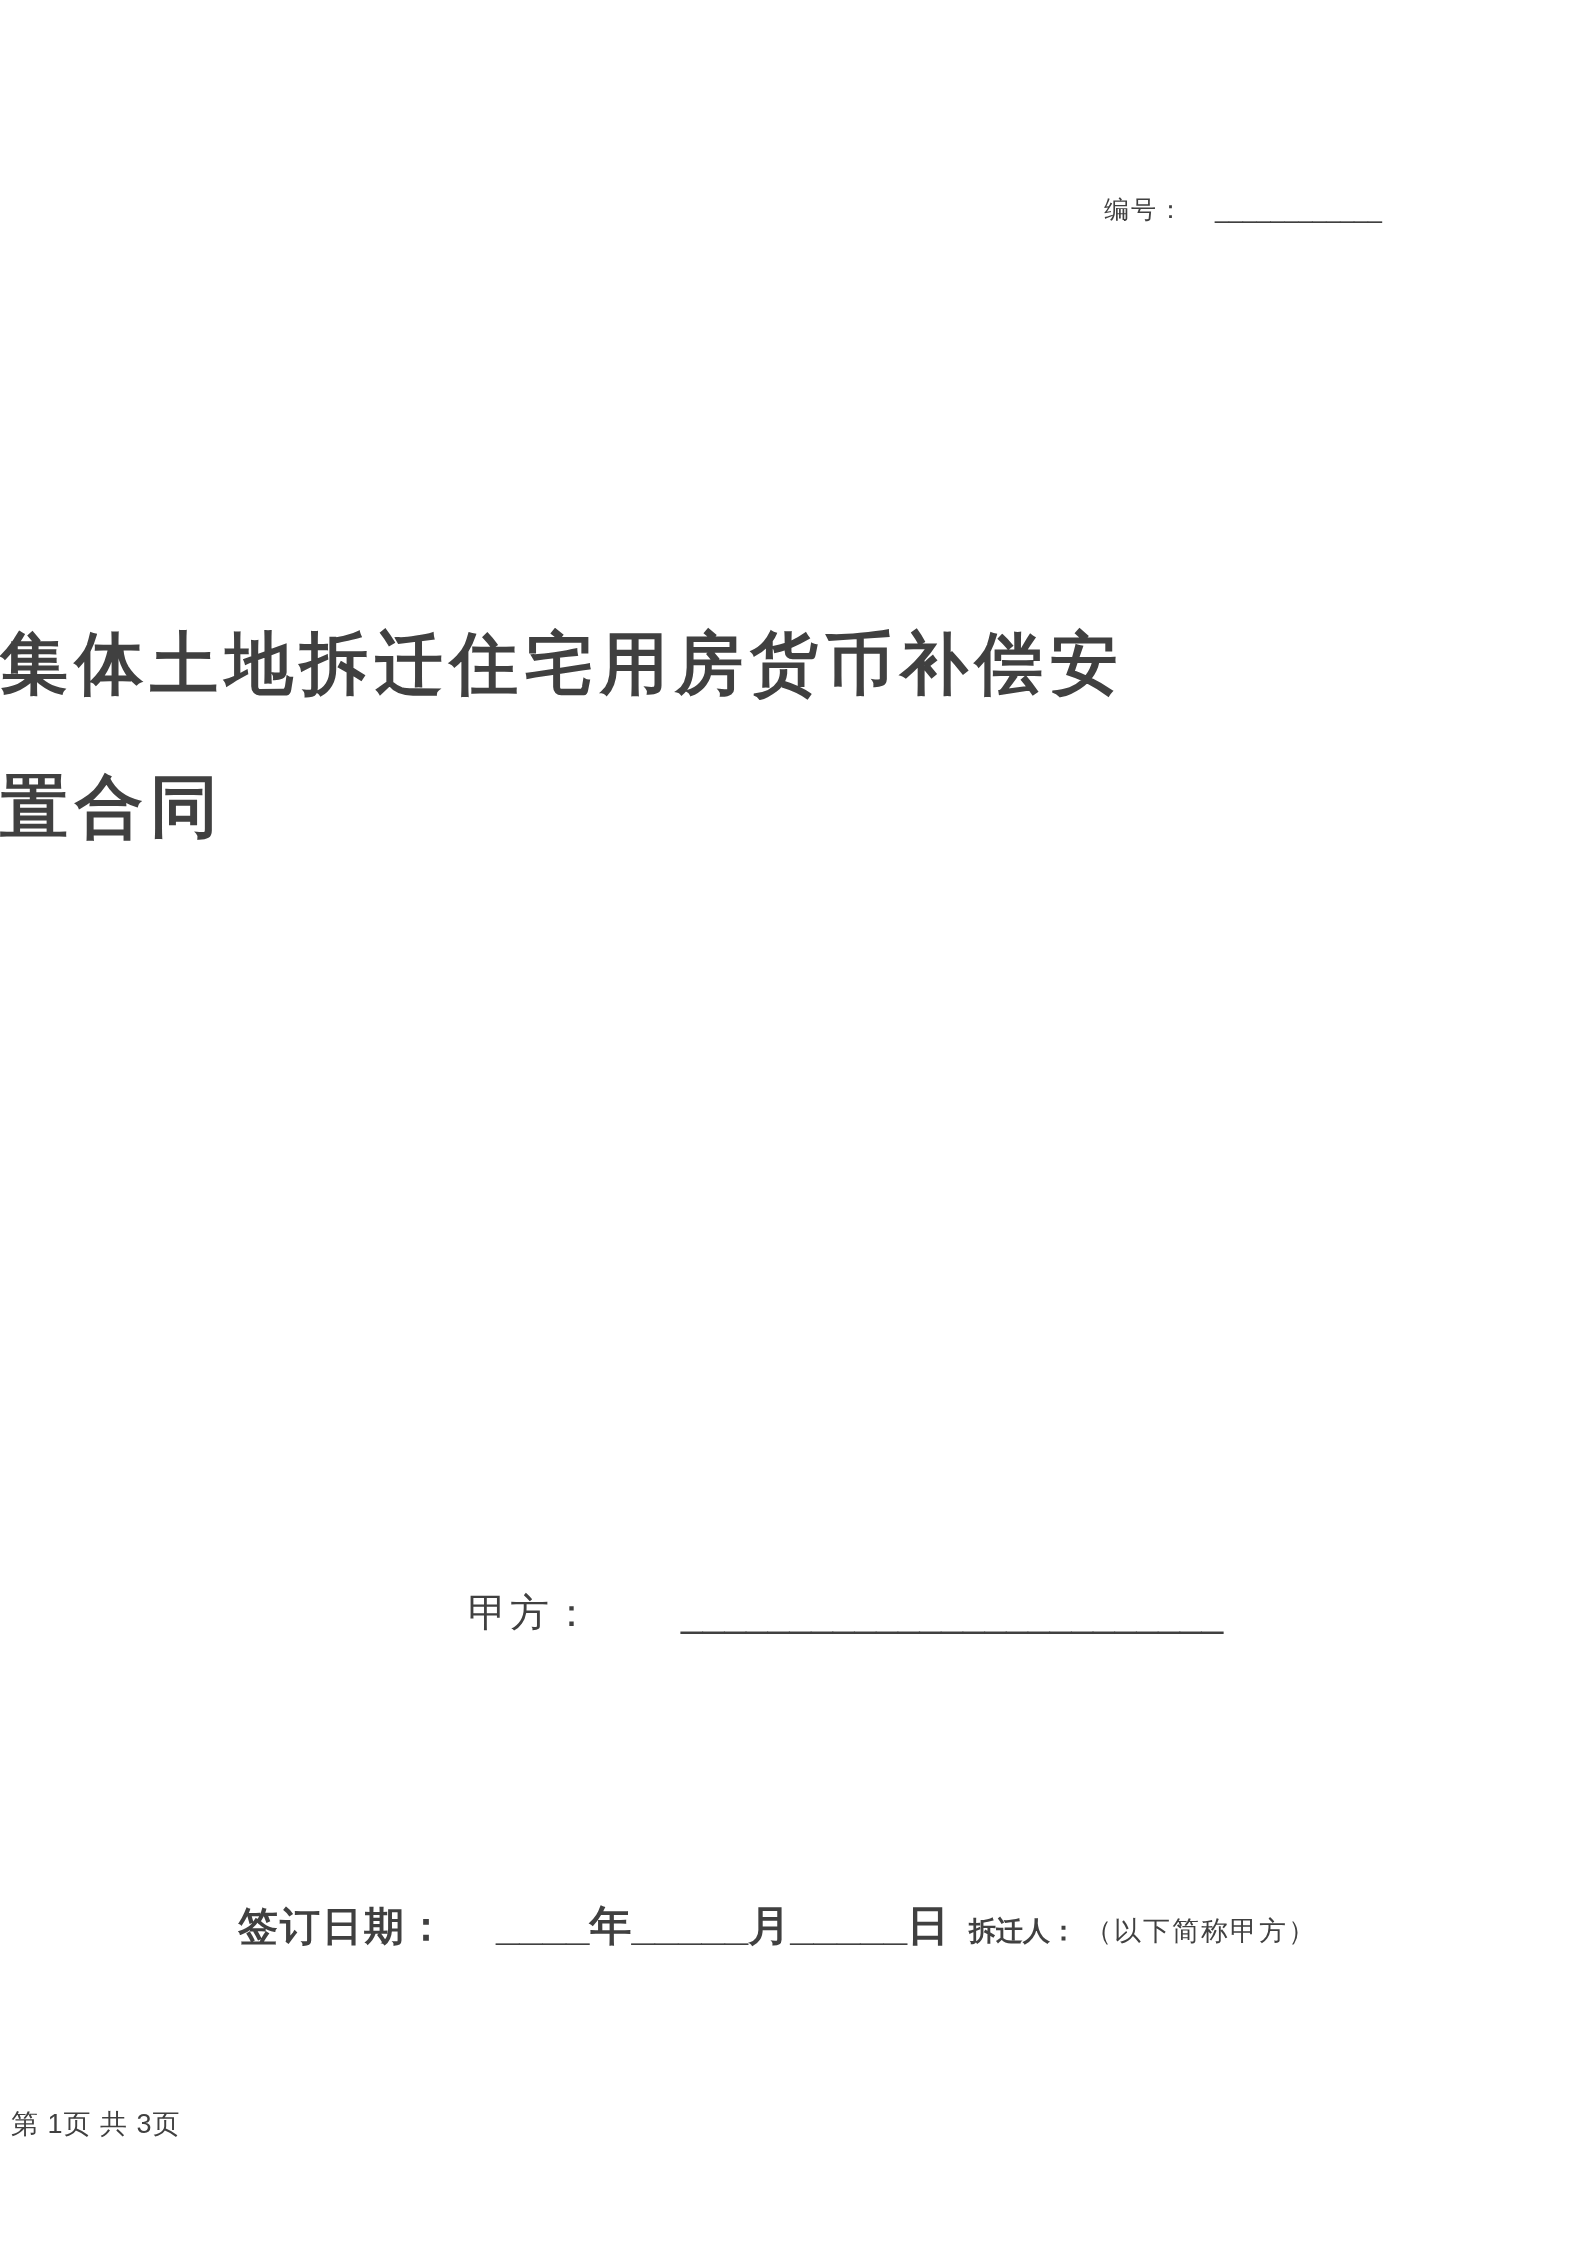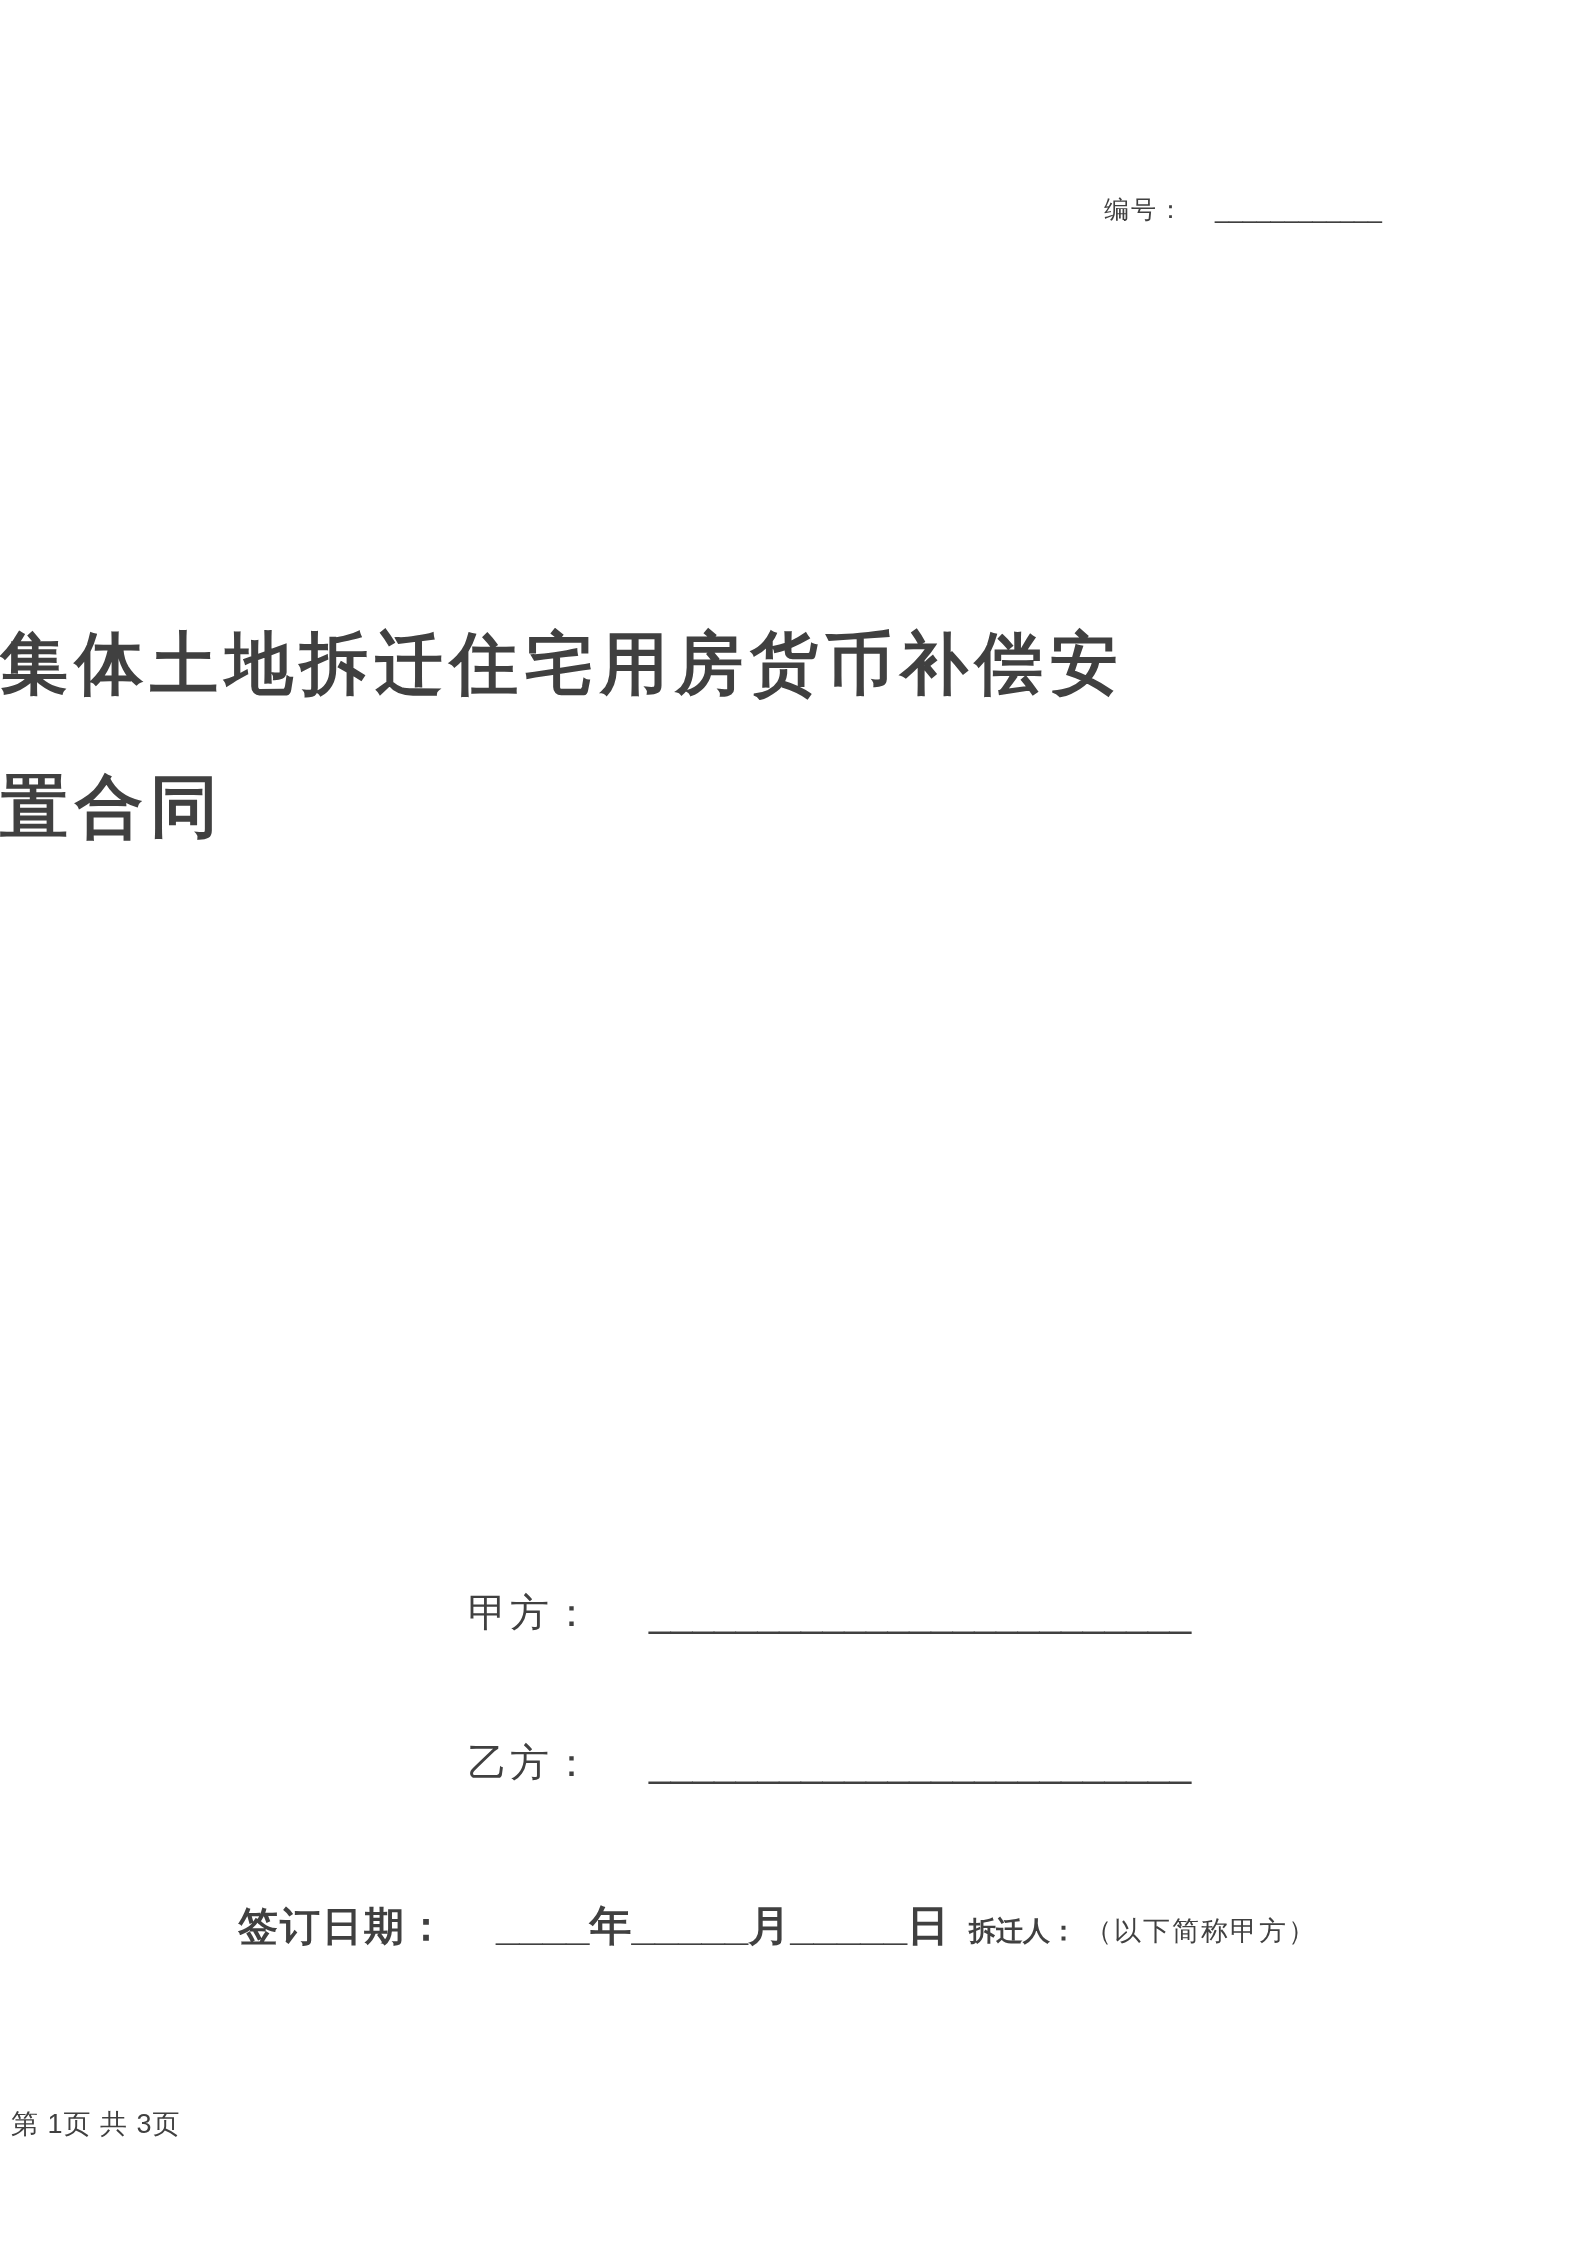--- a/index.html
+++ b/index.html
@@ -52,21 +52,21 @@
     font-size: 39px;
     white-space: nowrap;
   }
   .party-row.party-a { top: 1586px; }
   .party-row.party-b { top: 1736px; }
   .party-row .party-label {
     font-weight: 500;
     letter-spacing: 3px;
   }
   .party-row .blank {
-    margin-left: 55px;
+    margin-left: 87px;
     letter-spacing: 0;
   }
 
   
   .sign-date-row {
     position: absolute;
     top: 1898px;
     left: 238px;
     white-space: nowrap;
   }
@@ -115,23 +115,20 @@
 
   <div class="title-block">
     <div>集体土地拆迁住宅用房货币补偿安</div>
     <div>置合同</div>
   </div>
 
   <div class="party-row party-a">
     <span class="party-label">甲方：</span><span class="blank">_________________________</span>
   </div>
 
-  <div class="party-row party-b">
-    <span class="party-label">乙方：</span><span class="blank">_________________________</span>
-  </div>
 
   <div class="sign-date-row">
     <span class="date-label">签订日期：</span><span class="date-blank">____年_____月_____日</span><span class="note-label">拆迁人：</span><span class="note-paren">（以下简称甲方）</span>
   </div>
 
   <div class="page-footer">第 1页 共 3页</div>
 
 </div>
 
 </body></html>

